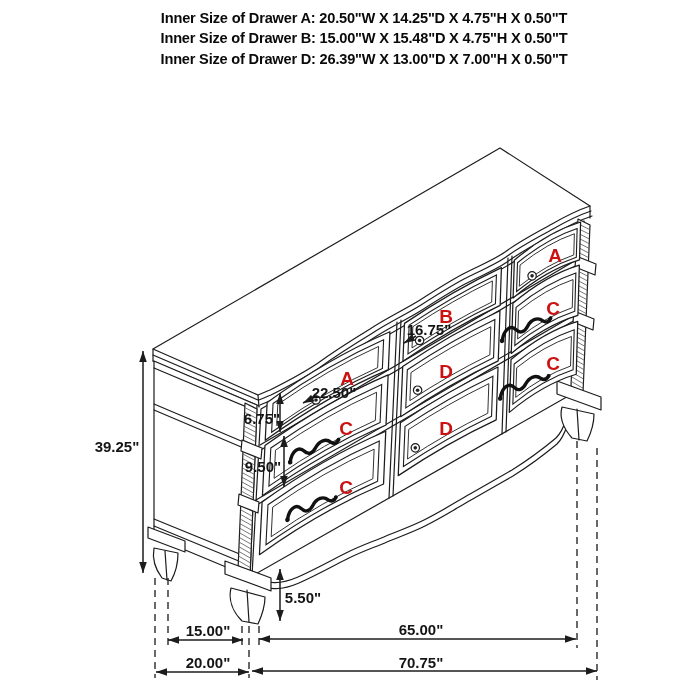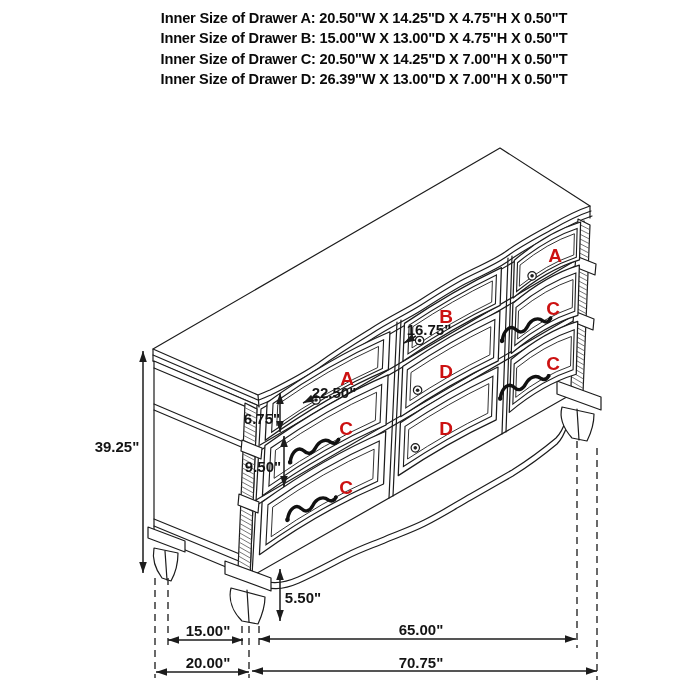--- a/index.html
+++ b/index.html
@@ -13,22 +13,21 @@
   .lineart{stroke:#1c1c1c;stroke-width:1.2;fill:none;stroke-linejoin:round;stroke-linecap:round;}
   .fillwhite{fill:#ffffff;}
 </style>
 </head>
 <body>
 
 <div class="page">
 
   <div class="spec-header">
     <div class="spec-line">Inner Size of Drawer A: 20.50"W X 14.25"D X 4.75"H X 0.50"T</div>
-    <div class="spec-line">Inner Size of Drawer B: 15.00"W X 13.00"D X 4.75"H X 0.50"T</div>
-    <div class="spec-line">Inner Size of Drawer C: 20.50"W X 14.25"D X 7.00"H X 0.50"T</div>
+    <div class="spec-line">Inner Size of Drawer B: 15.00"W X 15.48"D X 4.75"H X 0.50"T</div>
     <div class="spec-line">Inner Size of Drawer D: 26.39"W X 13.00"D X 7.00"H X 0.50"T</div>
   </div>
 
   <svg id="diagram" width="700" height="700" viewBox="0 0 700 700">
 
     <g>
       <path class="lineart fillwhite" d="M153,349 L500,148 L590,206
            C578,210 566,216 552,224
            C536,233 520,241 505,252
            C492,261 478,266 463,274

